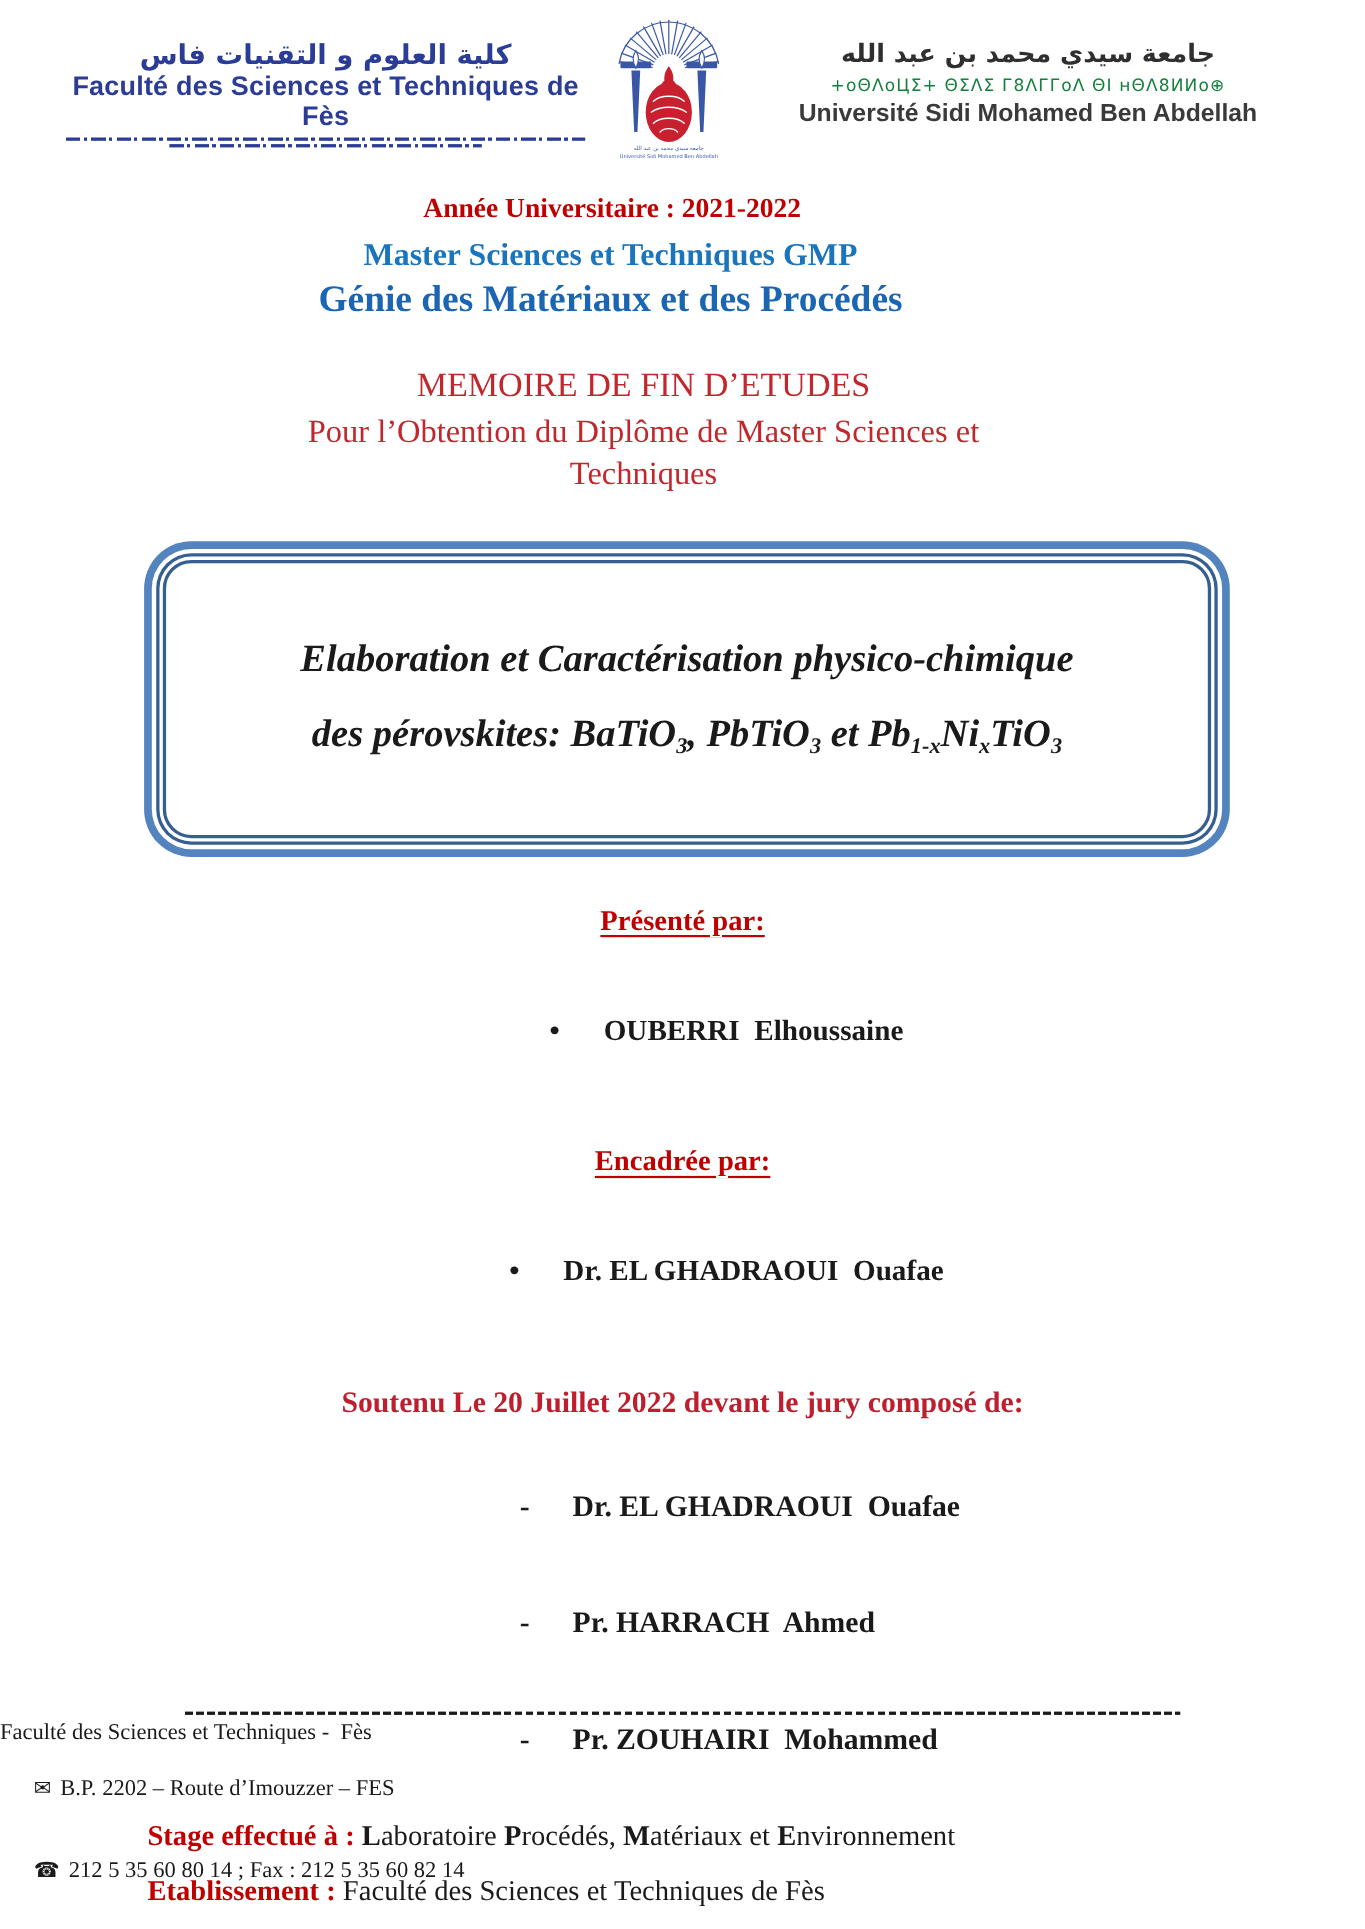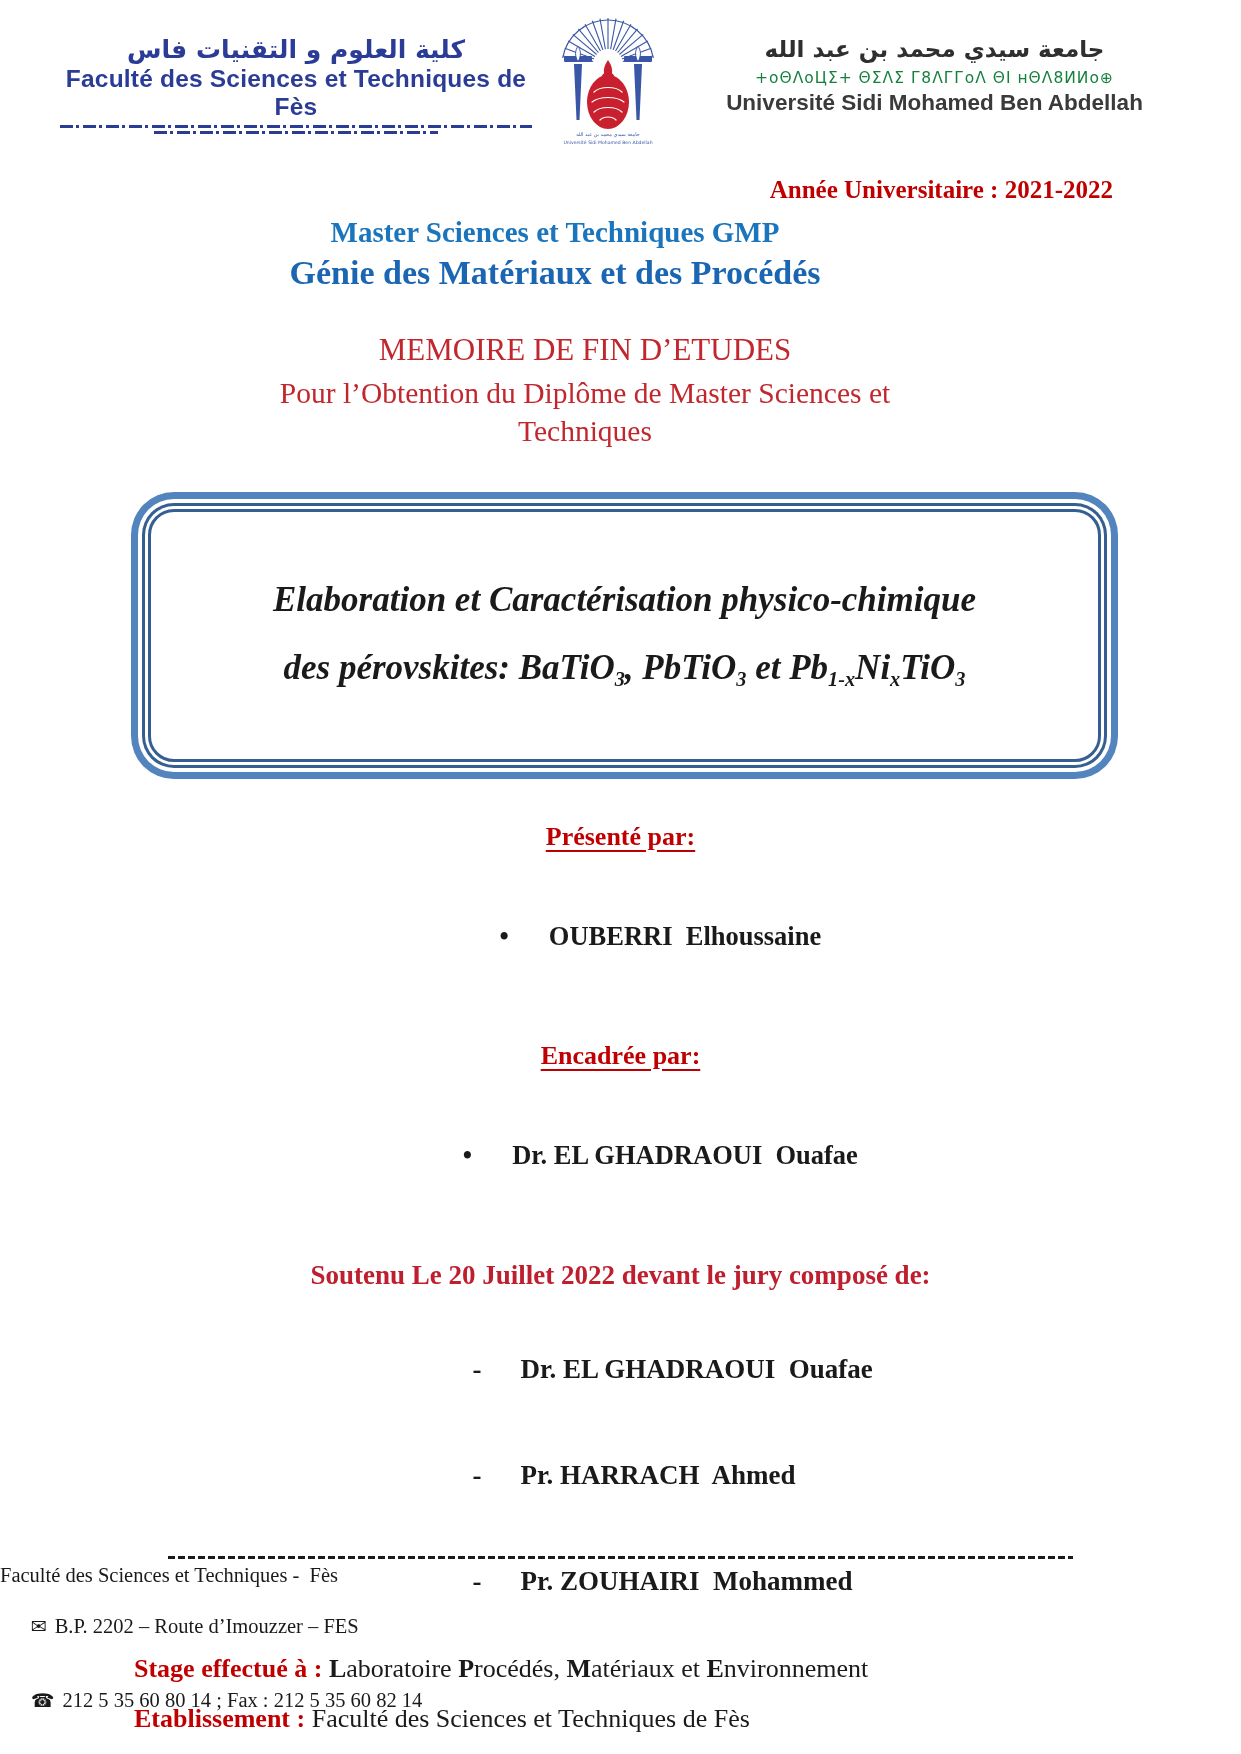--- a/index.html
+++ b/index.html
@@ -15,21 +15,21 @@
   .h-left-fr{font-family:"Liberation Sans",sans-serif;font-weight:bold;font-size:24.5px;letter-spacing:.2px;}
   .dashline{height:3px;margin-top:4px;
     background:repeating-linear-gradient(90deg,#2B3C97 0 13px,transparent 13px 16px,#2B3C97 16px 19px,transparent 19px 23px);}
   .dashline.short{width:60%;margin:3px auto 0;}
   .h-logo{width:112px;height:140px;margin:0 14px 0 20px;flex:none;}
   .h-right{flex:1;text-align:center;padding-top:24px;}
   .h-right-ar{font-family:"DejaVu Sans",sans-serif;font-weight:bold;font-size:23px;color:#2f2f2f;}
   .h-right-tif{font-family:"DejaVu Sans",sans-serif;font-size:15.5px;color:#15803d;letter-spacing:1px;margin-top:7px;}
   .h-right-fr{font-family:"Liberation Sans",sans-serif;font-weight:bold;font-size:22.5px;color:#3a3a3a;margin-top:3px;}
   
-  .annee{text-align:right;margin:24px 128px 0 0;font-weight:bold;font-size:25px;color:#C00000;}
+  .annee{text-align:center;margin:24px 128px 0 0;font-weight:bold;font-size:25px;color:#C00000;}
   .program{width:1110px;text-align:center;margin-top:12px;}
   .program-l1{font-weight:bold;font-size:29px;color:#1B75BC;}
   .program-l2{font-weight:bold;font-size:34px;color:#1B66B3;margin-top:5px;}
   .memoire{width:1120px;text-align:center;margin-top:40px;color:#C1272D;padding-left:25px;}
   .memoire-l1{font-size:31px;}
   .memoire-l2{font-size:29.5px;margin:6px auto 0;width:700px;line-height:1.3;}
   
   .title-box{
     margin:58px 0 0 148px;width:947px;height:247px;background:#fff;
     border:3px solid #365F91;border-radius:26px;

